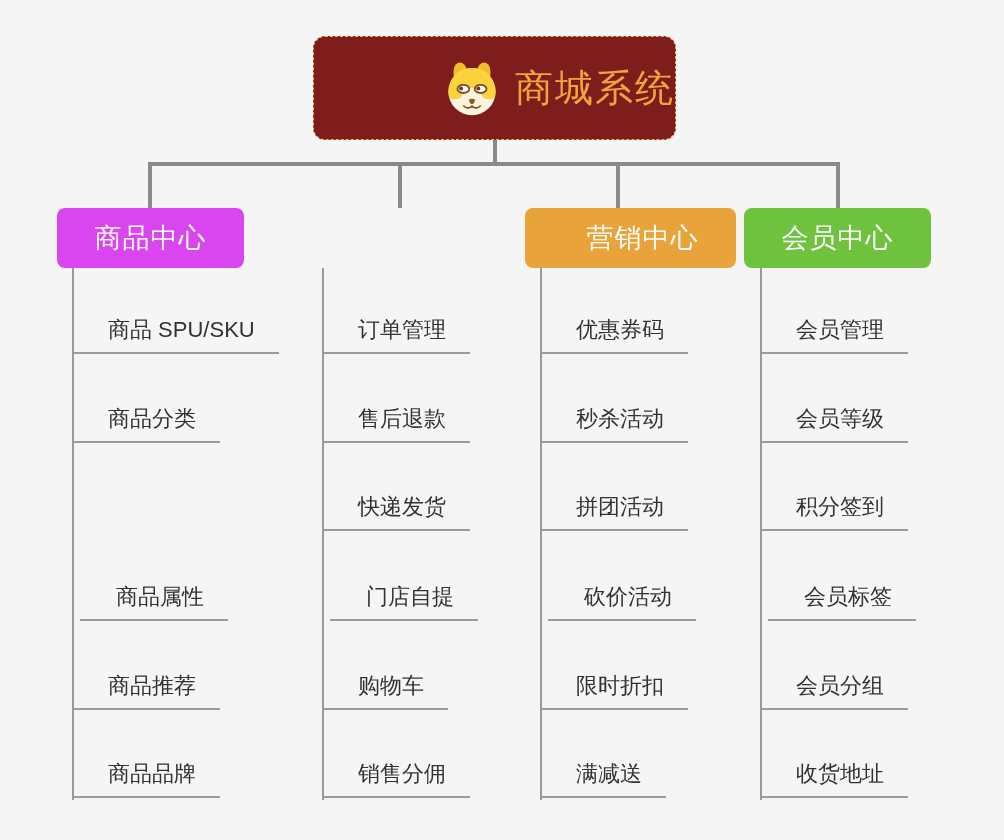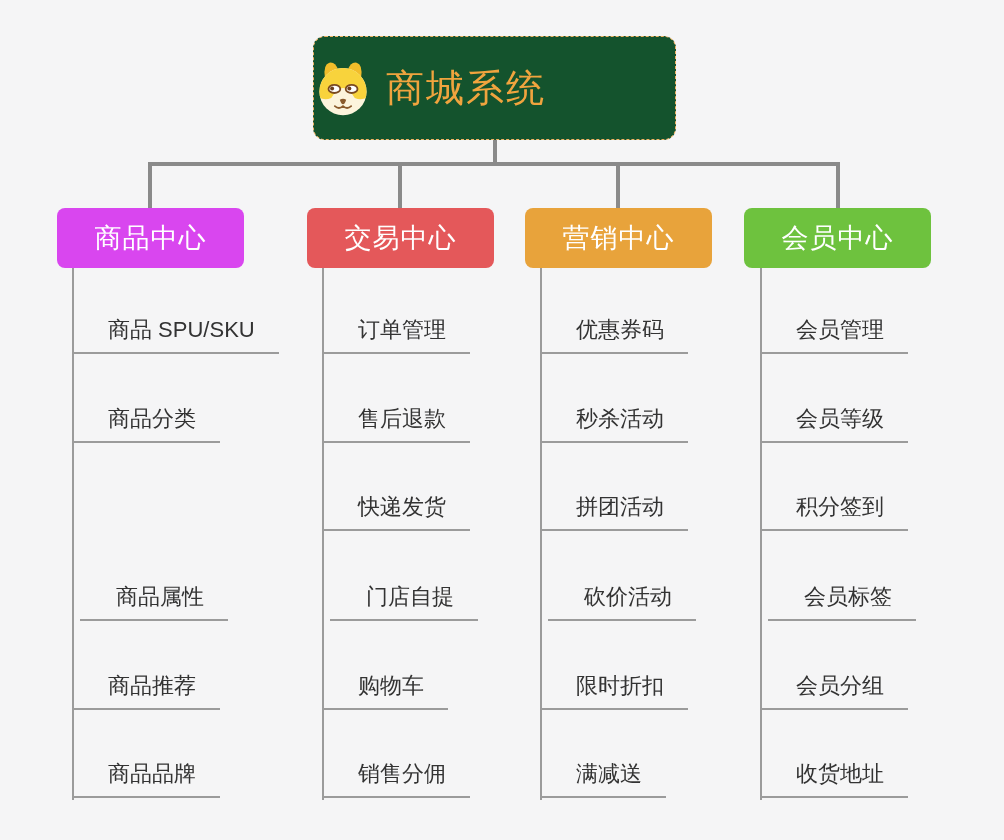--- a/index.html
+++ b/index.html
@@ -9,24 +9,24 @@
   }
   .stage{
     position:relative;
     width:1004px;height:840px;
     background:#f5f5f6;
     overflow:hidden;
   }
   
   .root-node{
     position:absolute;left:313px;top:36px;width:363px;height:104px;
-    background:#14532d;
+    background:#7f1d1d;
     border:1px dashed #f0b264;
     border-radius:12px;
-    display:flex;align-items:center;justify-content:flex-start;gap:14px;
+    display:flex;align-items:center;justify-content:flex-end;gap:14px;
     box-sizing:border-box;
   }
   .root-title{
     font-size:38px;
     letter-spacing:2px;
     white-space:nowrap;
   }
   
   .line{position:absolute;background:#8a8a8a;}
   .root-drop {left:493px;top:139px;width:4px;height:25px;}
@@ -92,22 +92,21 @@
         <circle cx="20" cy="32.5" r="2.2" fill="#6b3f1d"></circle>
         <circle cx="39" cy="32.5" r="2.2" fill="#6b3f1d"></circle>
         <path d="M28.5 45 Q32 42.5 35.5 45 Q34 50 32 50 Q30 50 28.5 45 Z" fill="#8a5a2b"></path>
         <path d="M23 52 Q27.5 56 32 52 Q36.5 56 41 52" fill="none" stroke="#8a5a2b" stroke-width="2" stroke-linecap="round"></path>
       </svg>
     </span>
     <span class="root-title" style="color: rgb(240, 164, 62);">商城系统</span>
   </div>
 
   <div class="branch-header h0" style="background: #d946ef;">商品中心</div>
-  <div class="branch-header h1" style="background: rgb(228, 88, 90);">交易中心</div>
-  <div class="branch-header h2" style="background: rgb(232, 163, 59);">营销中心</div>
+  <div class="branch-header h2" style="background: rgb(232, 163, 59); padding-left: 24px;">营销中心</div>
   <div class="branch-header h3" style="background: rgb(110, 194, 62);">会员中心</div>
 
   <div class="branch c0">
     <div class="spine"></div>
     <div class="leaf l0">商品 SPU/SKU</div>
     <div class="leaf l1">商品分类</div>
     <div class="leaf l3">商品属性</div>
     <div class="leaf l4">商品推荐</div>
     <div class="leaf l5">商品品牌</div>
   </div>

